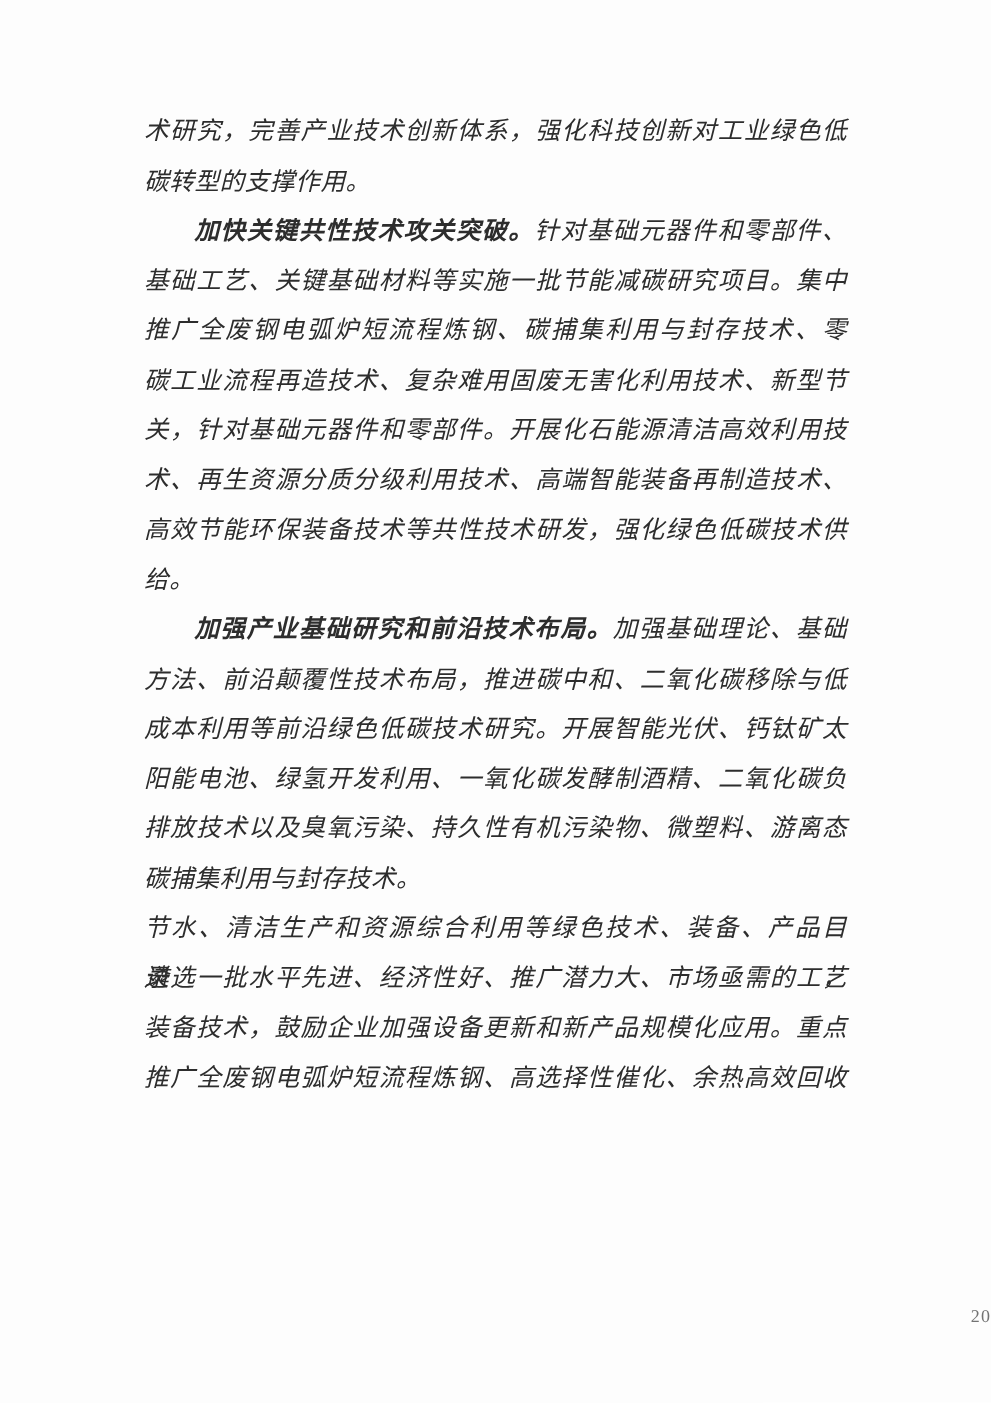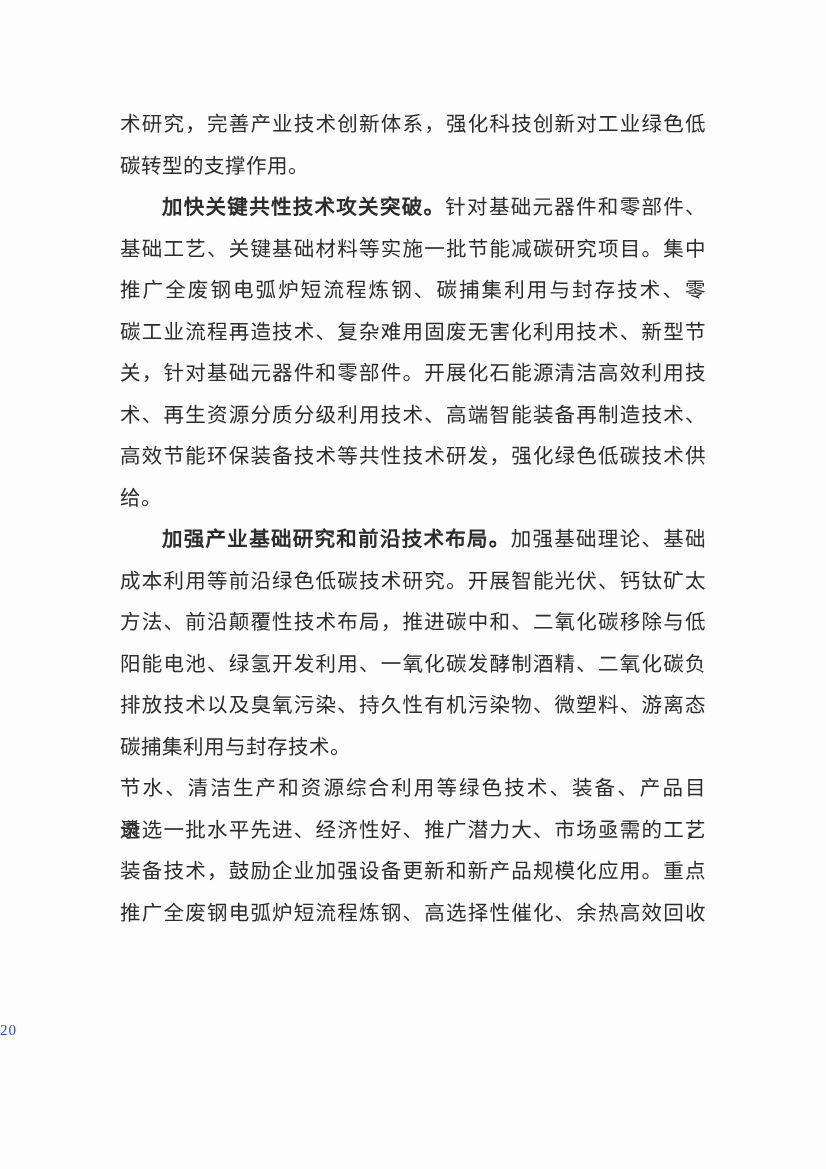--- a/index.html
+++ b/index.html
@@ -12,22 +12,23 @@
     width: 826px;
     height: 1169px;
     background: #fdfdfd;
     font-family: "Liberation Serif", "DejaVu Serif", serif;
     color: #2d2d2d;
     overflow: hidden;
   }
   .text-block {
     position: absolute;
     left: 120px;
-    top: 104px;
+    top: 90px;
     width: 586px;
+    font-style: italic;
   }
   .line {
     font-size: 20.5px;
     line-height: 41.5px;
     height: 41.5px;
     text-align: justify;
     text-align-last: justify;
     letter-spacing: 0.5px;
     white-space: normal;
     overflow: visible;
@@ -38,46 +39,46 @@
   }
   .line.indent {
     text-indent: 42px;
   }
   .lead {
     font-weight: 700;
   }
   .page-number {
     position: absolute;
     left: 0;
-    top: 1022px;
+    top: 1090px;
     width: 100%;
-    text-align: left;
+    text-align: right;
     font-size: 15px;
     letter-spacing: 1px;
-    color: #1d4ed8;
+    color: #737373;
   }
 </style>
 </head>
 <body>
 
 <div class="page">
   <div class="text-block">
     <div class="line"><span>术研究，完善产业技术创新体系，强化科技创新对工业绿色低</span></div>
     <div class="line end"><span>碳转型的支撑作用。</span></div>
     <div class="line indent"><span class="lead">加快关键共性技术攻关突破。</span><span>针对基础元器件和零部件、</span></div>
     <div class="line"><span>基础工艺、关键基础材料等实施一批节能减碳研究项目。集中</span></div>
     <div class="line"><span>推广全废钢电弧炉短流程炼钢、碳捕集利用与封存技术、零</span></div>
     <div class="line"><span>碳工业流程再造技术、复杂难用固废无害化利用技术、新型节</span></div>
     <div class="line"><span>关，针对基础元器件和零部件。开展化石能源清洁高效利用技</span></div>
     <div class="line"><span>术、再生资源分质分级利用技术、高端智能装备再制造技术、</span></div>
     <div class="line"><span>高效节能环保装备技术等共性技术研发，强化绿色低碳技术供</span></div>
     <div class="line end"><span>给。</span></div>
     <div class="line indent"><span class="lead">加强产业基础研究和前沿技术布局。</span><span>加强基础理论、基础</span></div>
+    <div class="line"><span>方法、前沿颠覆性技术布局，推进碳中和、二氧化碳移除与低</span></div>
     <div class="line"><span>成本利用等前沿绿色低碳技术研究。开展智能光伏、钙钛矿太</span></div>
-    <div class="line"><span>方法、前沿颠覆性技术布局，推进碳中和、二氧化碳移除与低</span></div>
     <div class="line"><span>阳能电池、绿氢开发利用、一氧化碳发酵制酒精、二氧化碳负</span></div>
     <div class="line"><span>排放技术以及臭氧污染、持久性有机污染物、微塑料、游离态</span></div>
     <div class="line end"><span>碳捕集利用与封存技术。</span></div>
     <div class="line"><span>节水、清洁生产和资源综合利用等绿色技术、装备、产品目录，</span></div>
     <div class="line"><span>遴选一批水平先进、经济性好、推广潜力大、市场亟需的工艺</span></div>
     <div class="line"><span>装备技术，鼓励企业加强设备更新和新产品规模化应用。重点</span></div>
     <div class="line"><span>推广全废钢电弧炉短流程炼钢、高选择性催化、余热高效回收</span></div>
   </div>
   <div class="page-number">20</div>
 </div>

